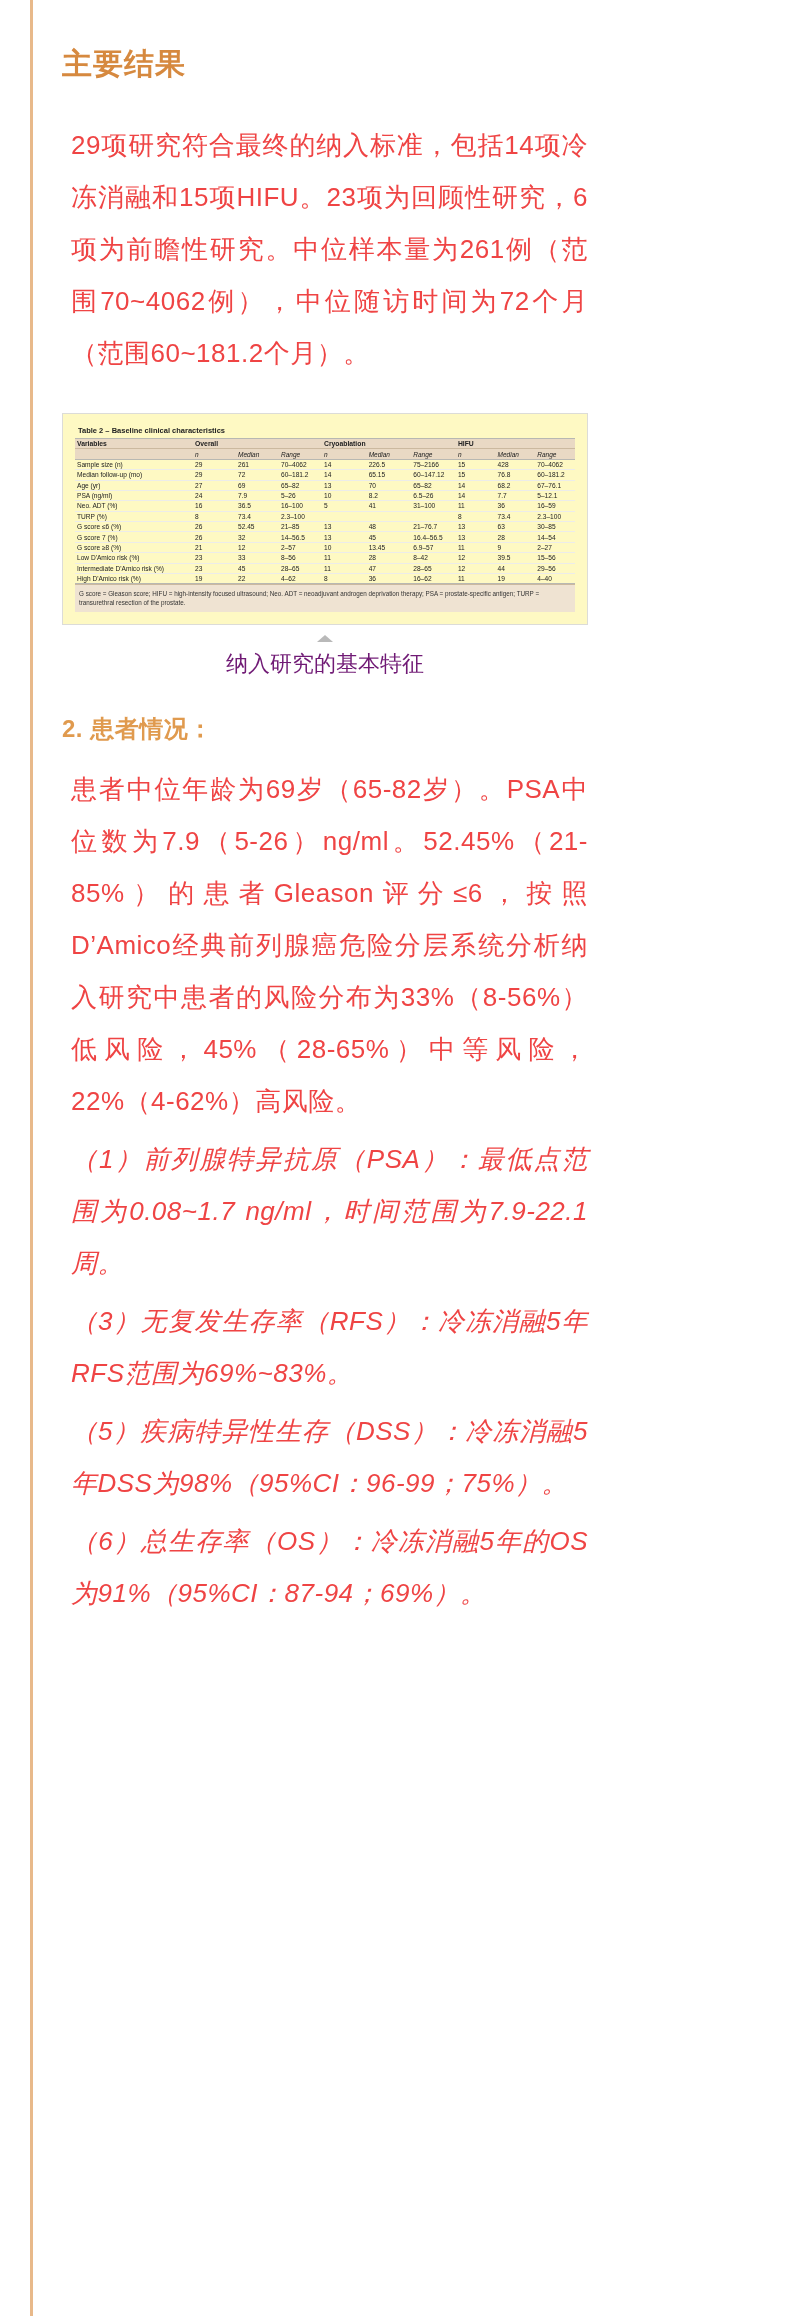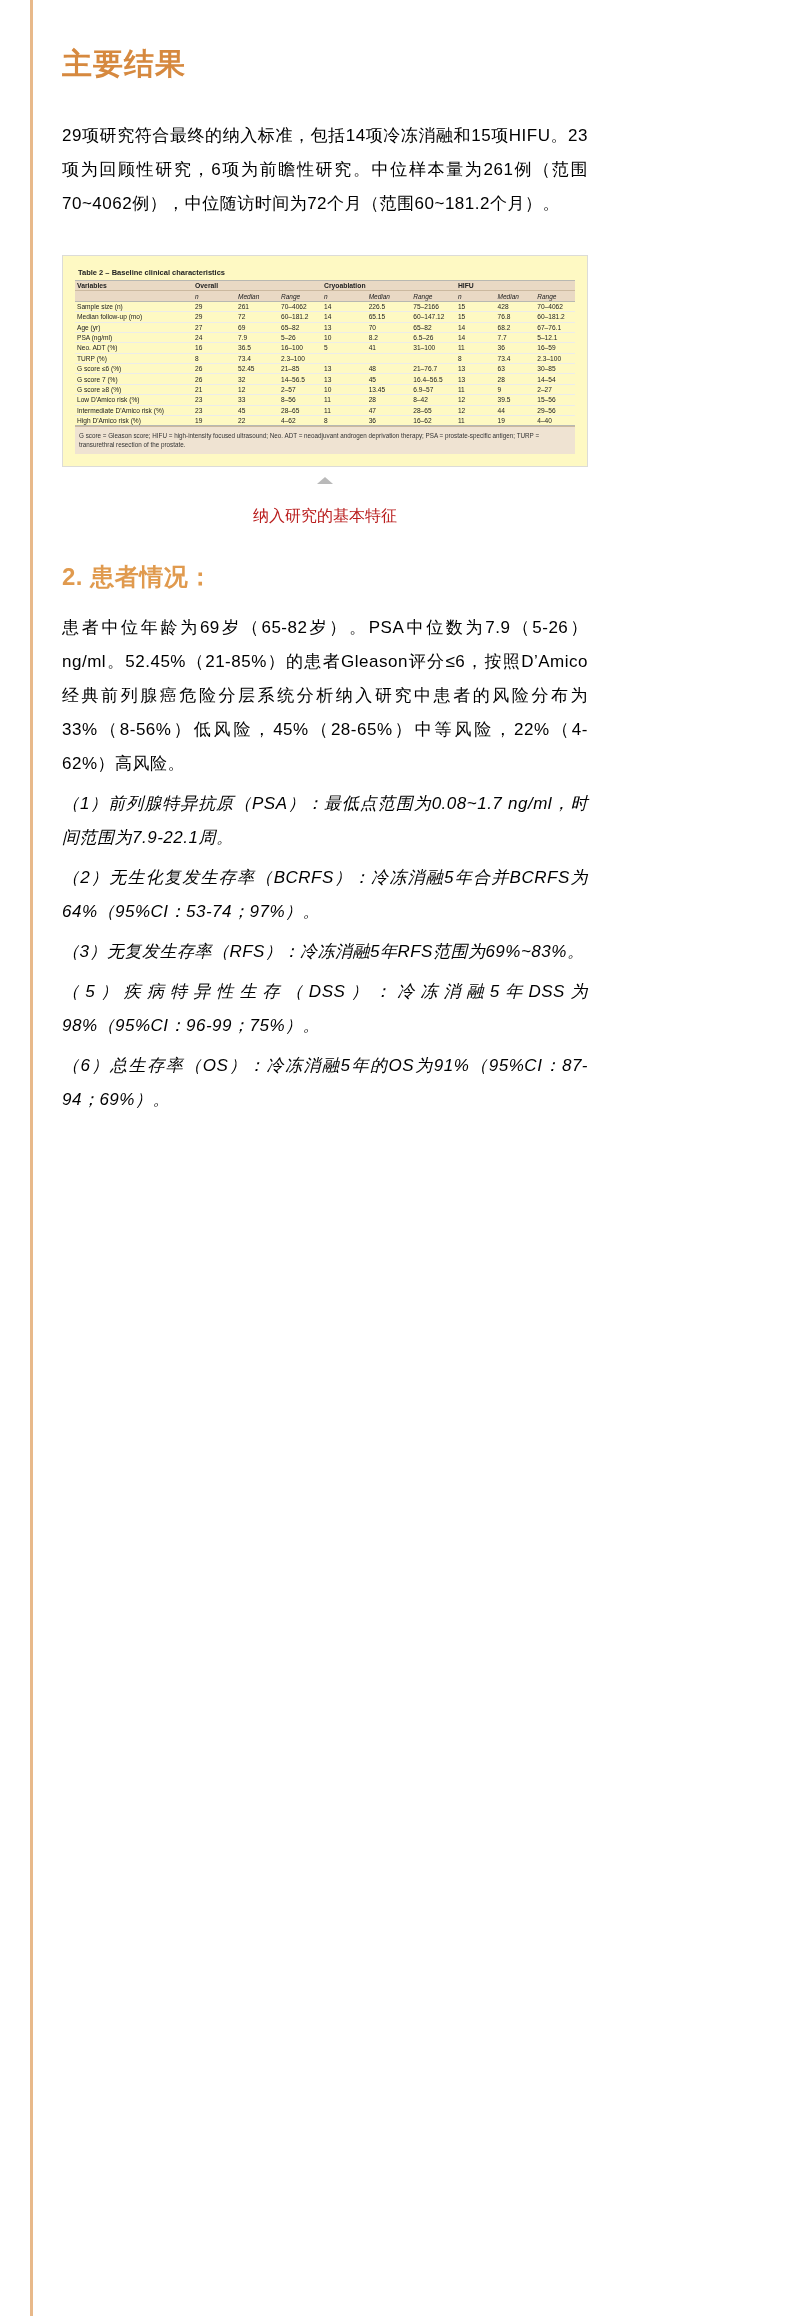--- a/index.html
+++ b/index.html
@@ -36,24 +36,24 @@
     letter-spacing: 1px;
   }
   h2.section-title {
     font-size: 24px;
     font-weight: bold;
     color: #e09a4e;
     margin: 34px 0 18px 0;
     letter-spacing: 0.5px;
   }
   p.body-text {
-    font-size: 17px;
+    font-size: 26px;
     line-height: 2.0;
-    color: #000000;
-    margin: 0 0 6px 0;
+    color: #ef4444;
+    margin: 0 0 6px 9px;
     text-align: justify;
     letter-spacing: 0.5px;
   }
   p.indent {
     text-indent: 0;
     font-style: italic;
   }
   
   .figure-block {
     margin: 34px 0 26px 0;
@@ -107,23 +107,23 @@
     font-size: 6.3px;
     line-height: 1.45;
     color: #333;
     background: #efe3d2;
     padding: 4px 4px;
     margin-top: 0;
     border-top: 1px solid #cbb99f;
   }
   .fig-caption {
     text-align: center;
-    font-size: 16px;
-    color: #b91c1c;
-    margin-top: 22px;
+    font-size: 22px;
+    color: #701a75;
+    margin-top: 7px;
   }
   .fig-marker {
     display: block;
     margin: 10px auto 2px auto;
     width: 0;
     height: 0;
     border-left: 8px solid transparent;
     border-right: 8px solid transparent;
     border-bottom: 7px solid #b9b9b9;
   }
@@ -314,17 +314,16 @@
       <div class="tbl-footnote">G score = Gleason score; HIFU = high-intensity focused ultrasound; Neo. ADT = neoadjuvant androgen deprivation therapy; PSA = prostate-specific antigen; TURP = transurethral resection of the prostate.</div>
     </div>
     <span class="fig-marker"></span>
     <div class="fig-caption">纳入研究的基本特征</div>
   </div>
 
   <h2 class="section-title">2. 患者情况：</h2>
   <p class="body-text">患者中位年龄为69岁（65-82岁）。PSA中位数为7.9（5-26）ng/ml。52.45%（21-85%）的患者Gleason评分≤6，按照D’Amico经典前列腺癌危险分层系统分析纳入研究中患者的风险分布为33%（8-56%）低风险，45%（28-65%）中等风险，22%（4-62%）高风险。</p>
 
   <p class="body-text indent">（1）前列腺特异抗原（PSA）：最低点范围为0.08~1.7 ng/ml，时间范围为7.9-22.1周。</p>
-  <p class="body-text indent">（2）无生化复发生存率（BCRFS）：冷冻消融5年合并BCRFS为64%（95%CI：53-74；97%）。</p>
   <p class="body-text indent">（3）无复发生存率（RFS）：冷冻消融5年RFS范围为69%~83%。</p>
   <p class="body-text indent">（5）疾病特异性生存（DSS）：冷冻消融5年DSS为98%（95%CI：96-99；75%）。</p>
   <p class="body-text indent">（6）总生存率（OS）：冷冻消融5年的OS为91%（95%CI：87-94；69%）。</p>
 </div>
 
 </body></html>

